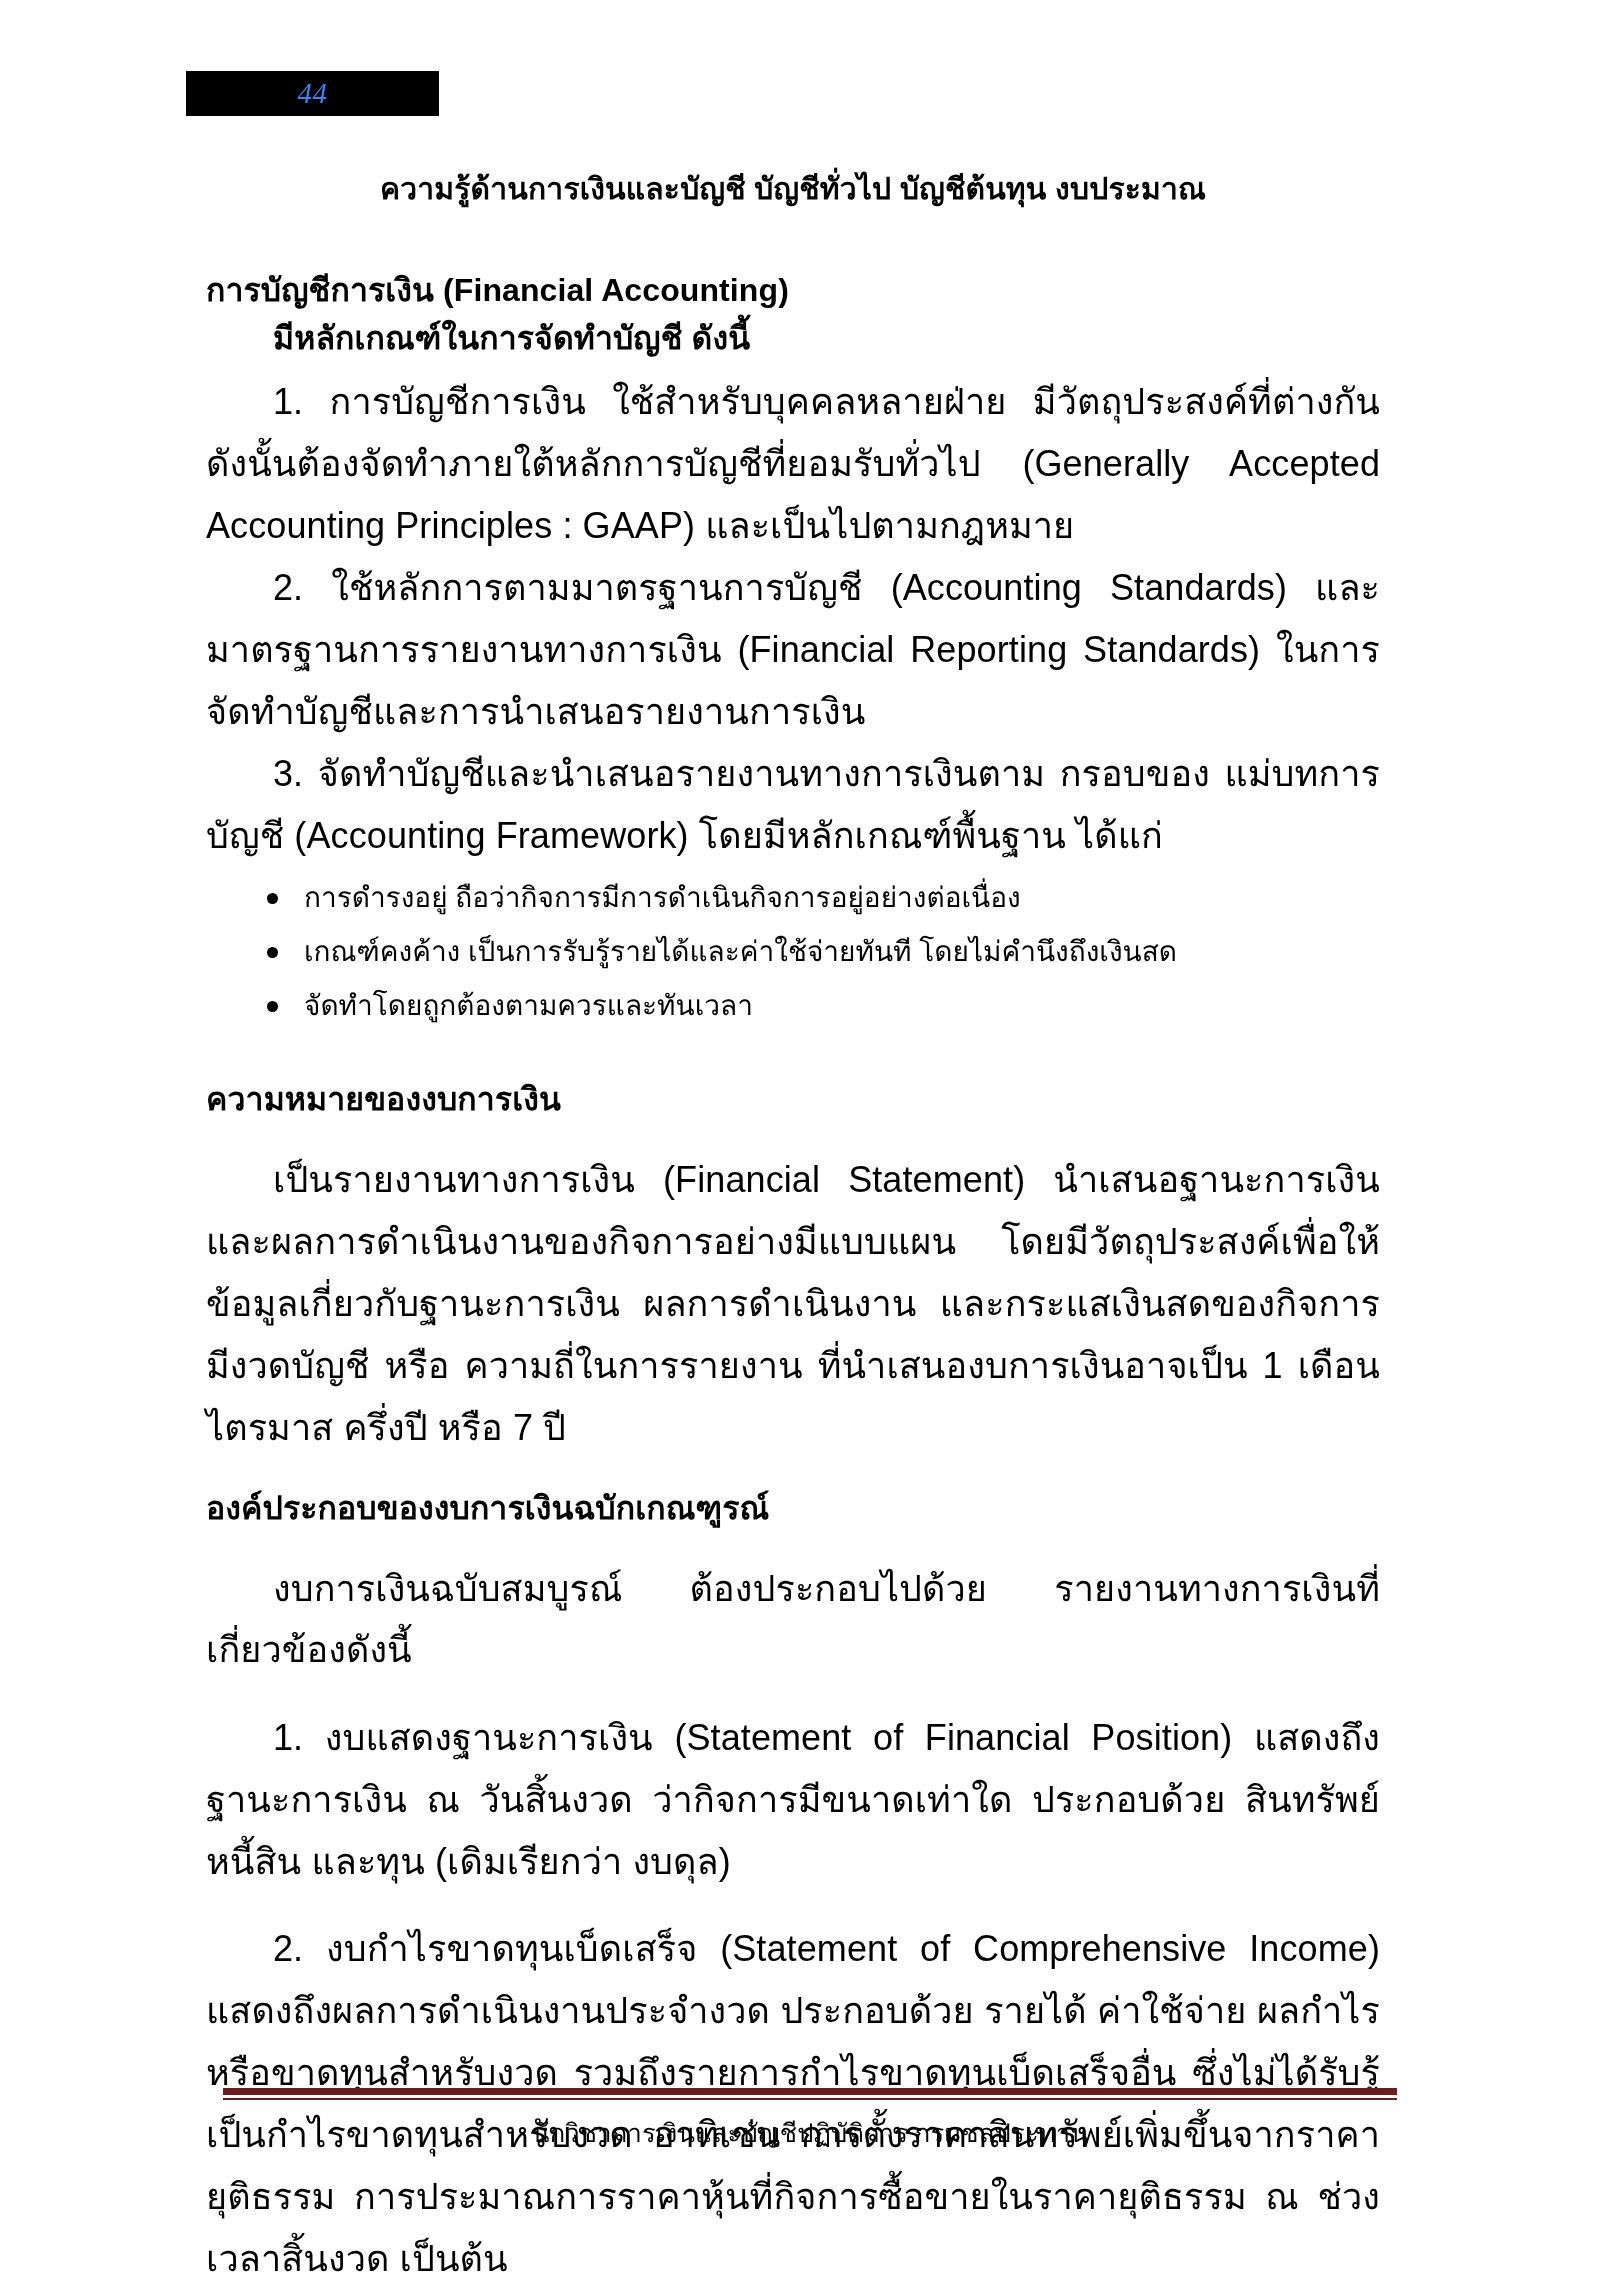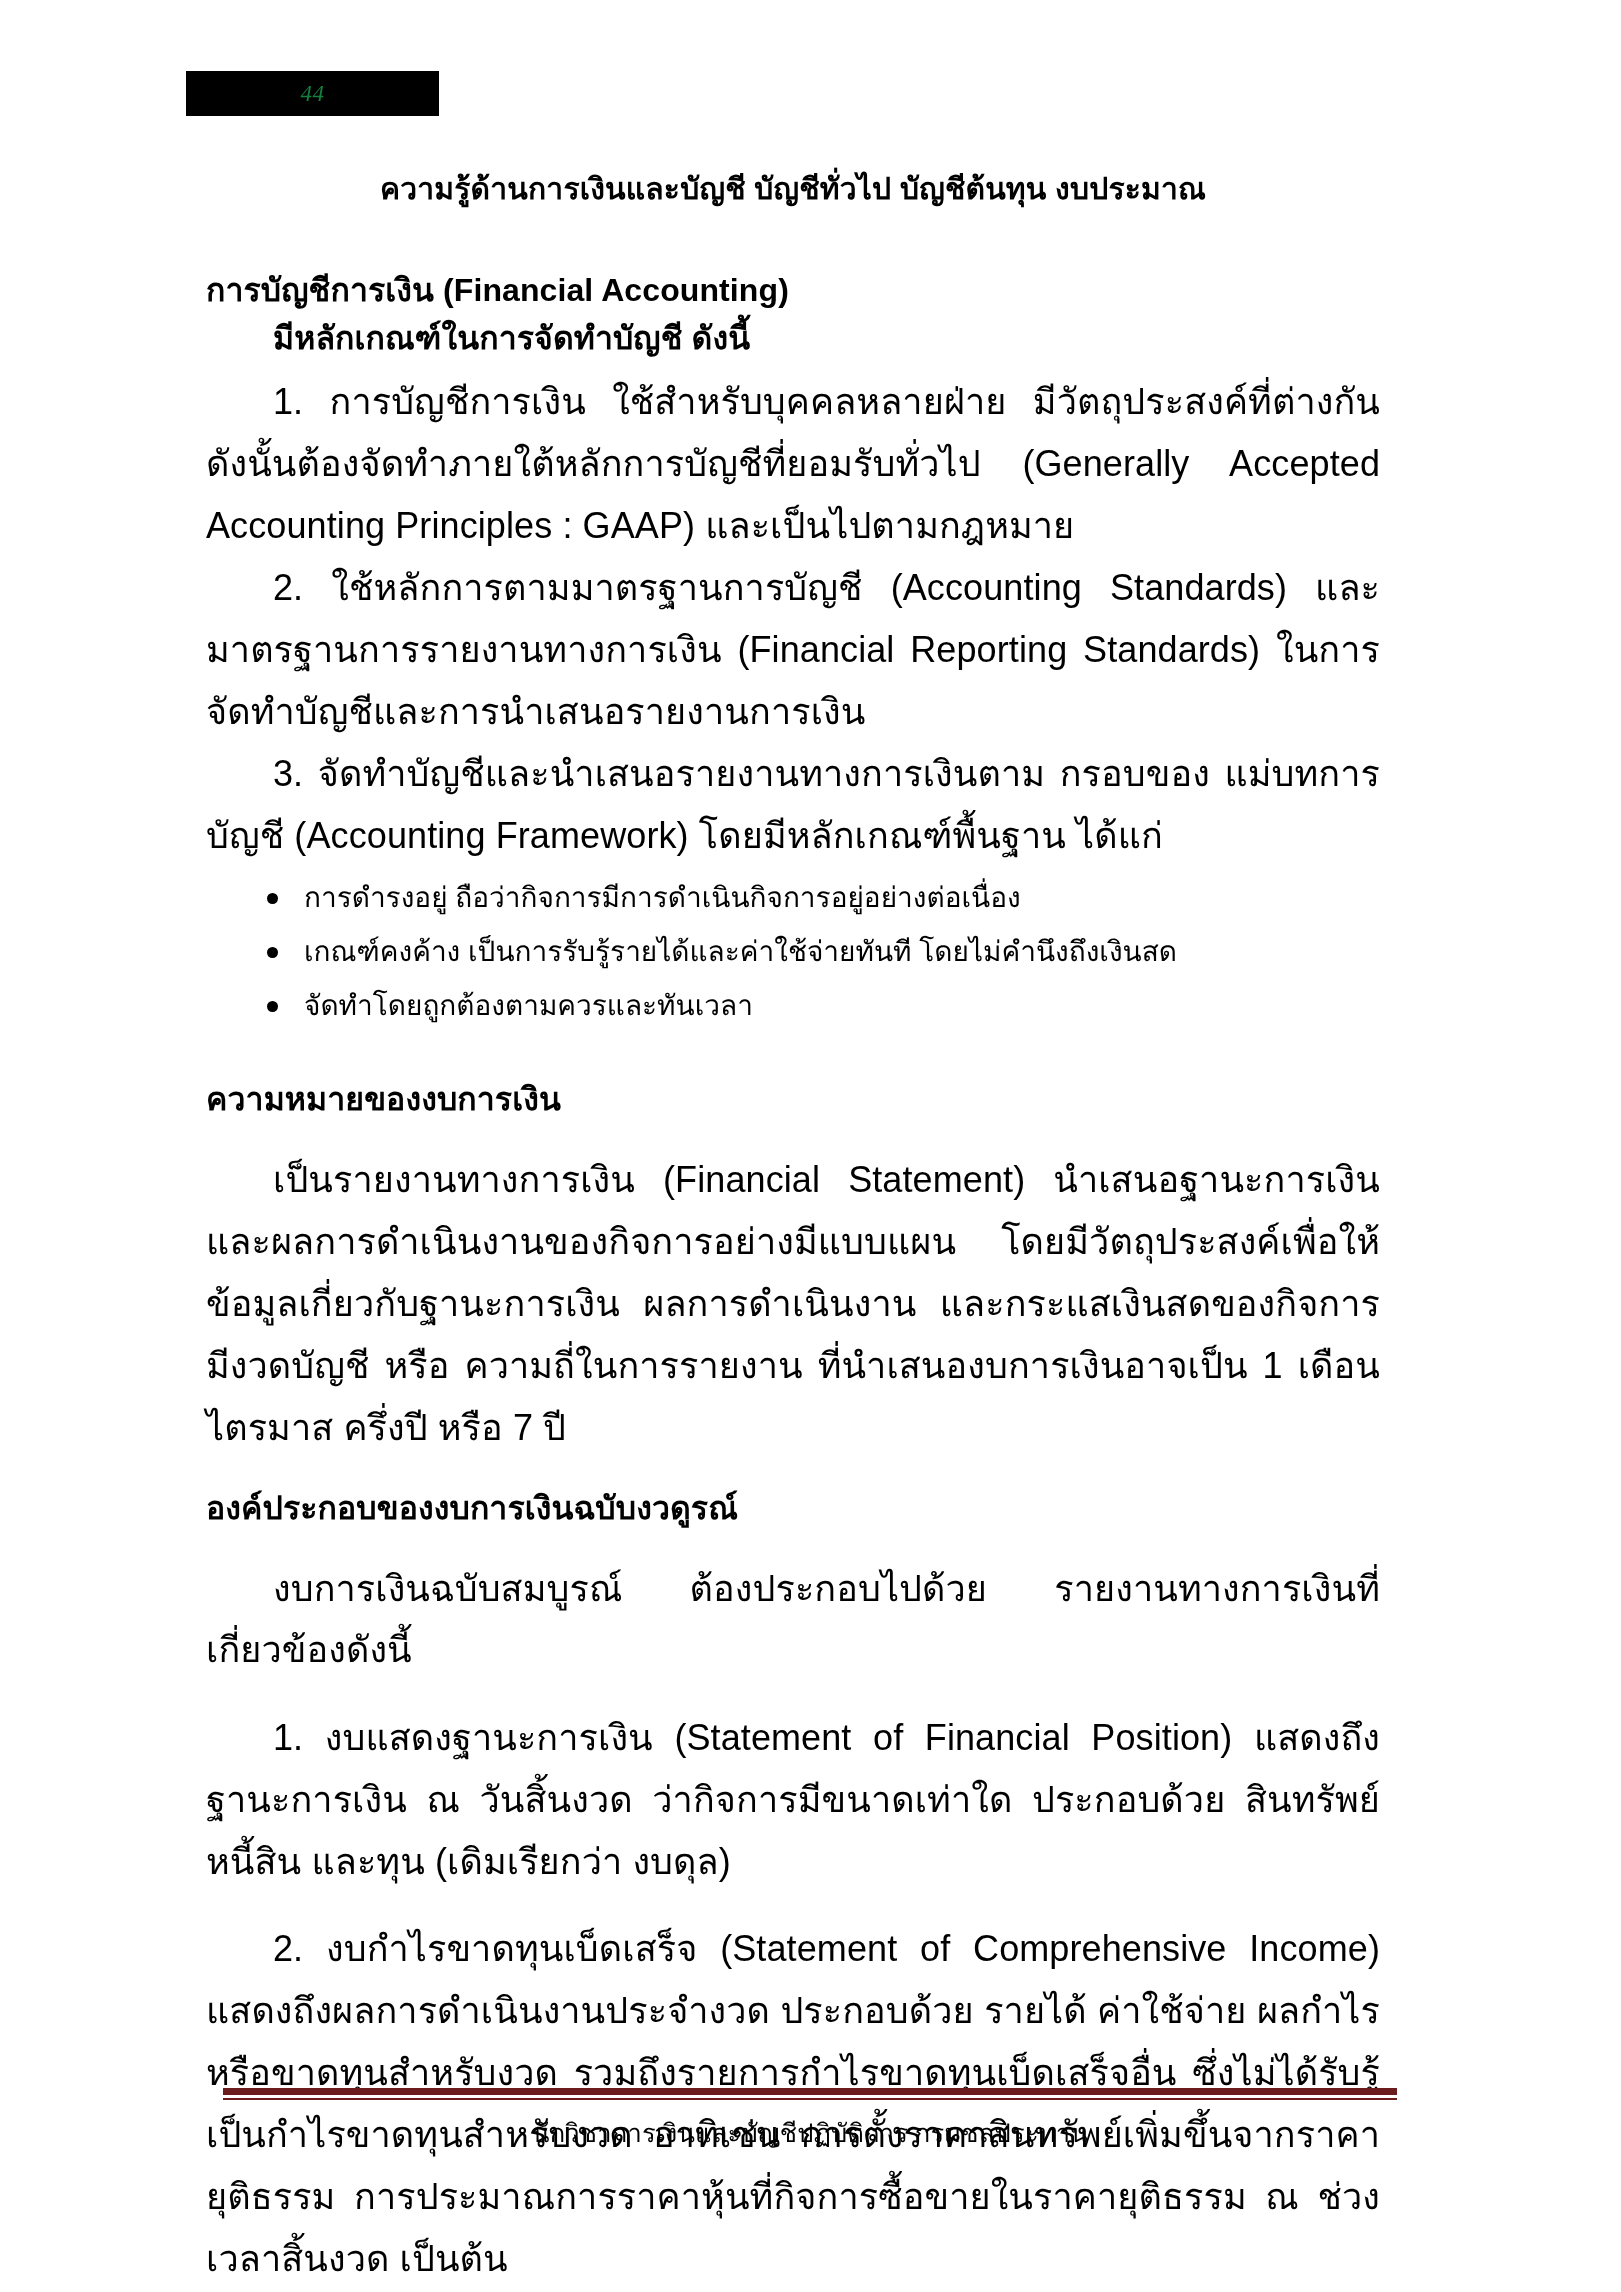--- a/index.html
+++ b/index.html
@@ -20,22 +20,22 @@
   }
 
   
   .page-number-tab {
     position: absolute;
     left: 186px;
     top: 71px;
     width: 253px;
     height: 45px;
     background: #000000;
-    color: #15803d;
-    font-size: 23px;
+    color: #3b82f6;
+    font-size: 29px;
     line-height: 45px;
     text-align: center;
     letter-spacing: 0.5px;
     font-family: "Liberation Serif", "DejaVu Serif", serif;
     font-style: italic;
   }
 
   
   .content {
     position: absolute;
@@ -184,21 +184,21 @@
     <div class="spacer-lg"></div>
 
     <div class="heading">ความหมายของงบการเงิน</div>
 
     <div class="spacer-md"></div>
 
     <p class="para indent">เป็นรายงานทางการเงิน (Financial Statement) นำเสนอฐานะการเงินและผลการดำเนินงานของกิจการอย่างมีแบบแผน โดยมีวัตถุประสงค์เพื่อให้ข้อมูลเกี่ยวกับฐานะการเงิน ผลการดำเนินงาน และกระแสเงินสดของกิจการ มีงวดบัญชี หรือ ความถี่ในการรายงาน ที่นำเสนองบการเงินอาจเป็น 1 เดือน ไตรมาส ครึ่งปี หรือ 7 ปี</p>
 
     <div class="spacer-md"></div>
 
-    <div class="heading">องค์ประกอบของงบการเงินฉบับงวดูรณ์</div>
+    <div class="heading">องค์ประกอบของงบการเงินฉบักเกณฑูรณ์</div>
 
     <div class="spacer-md"></div>
 
     <p class="para indent">งบการเงินฉบับสมบูรณ์ ต้องประกอบไปด้วย รายงานทางการเงินที่เกี่ยวข้องดังนี้</p>
 
     <div class="spacer-md"></div>
 
     <p class="para indent">1. งบแสดงฐานะการเงิน (Statement of Financial Position) แสดงถึงฐานะการเงิน ณ วันสิ้นงวด ว่ากิจการมีขนาดเท่าใด ประกอบด้วย สินทรัพย์ หนี้สิน และทุน (เดิมเรียกว่า งบดุล)</p>
 
     <div class="spacer-md"></div>

